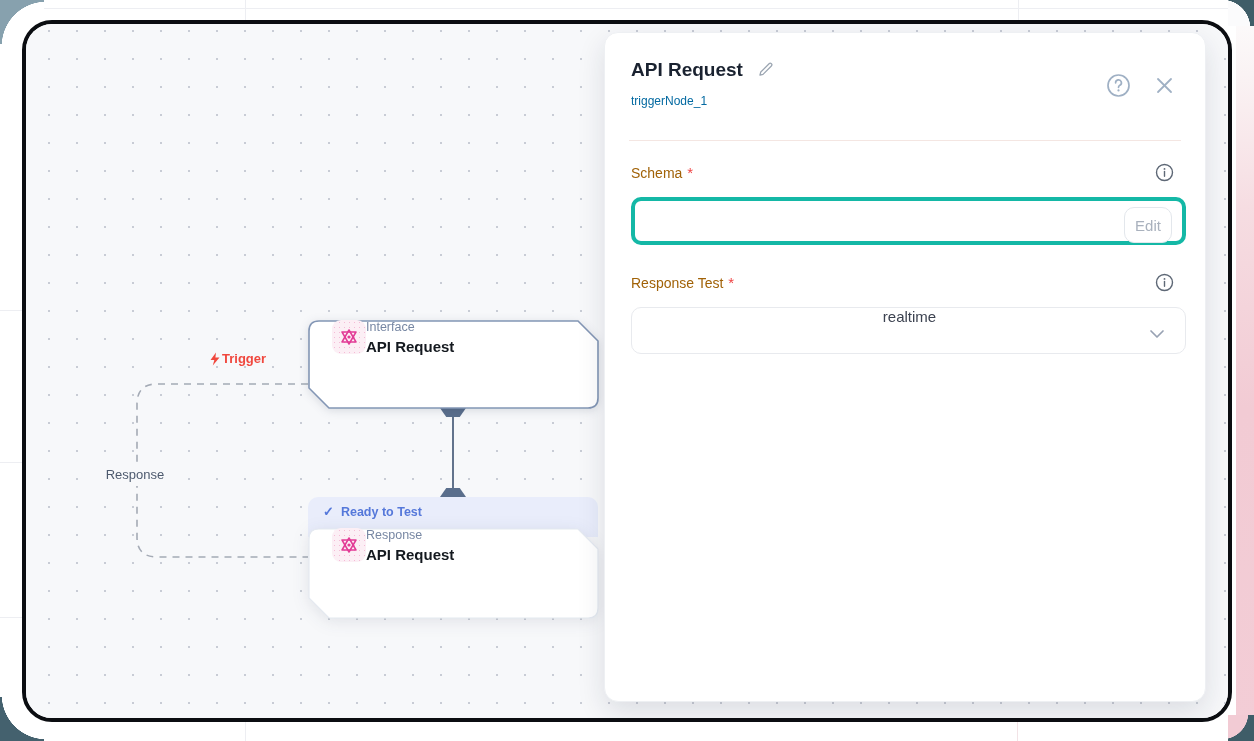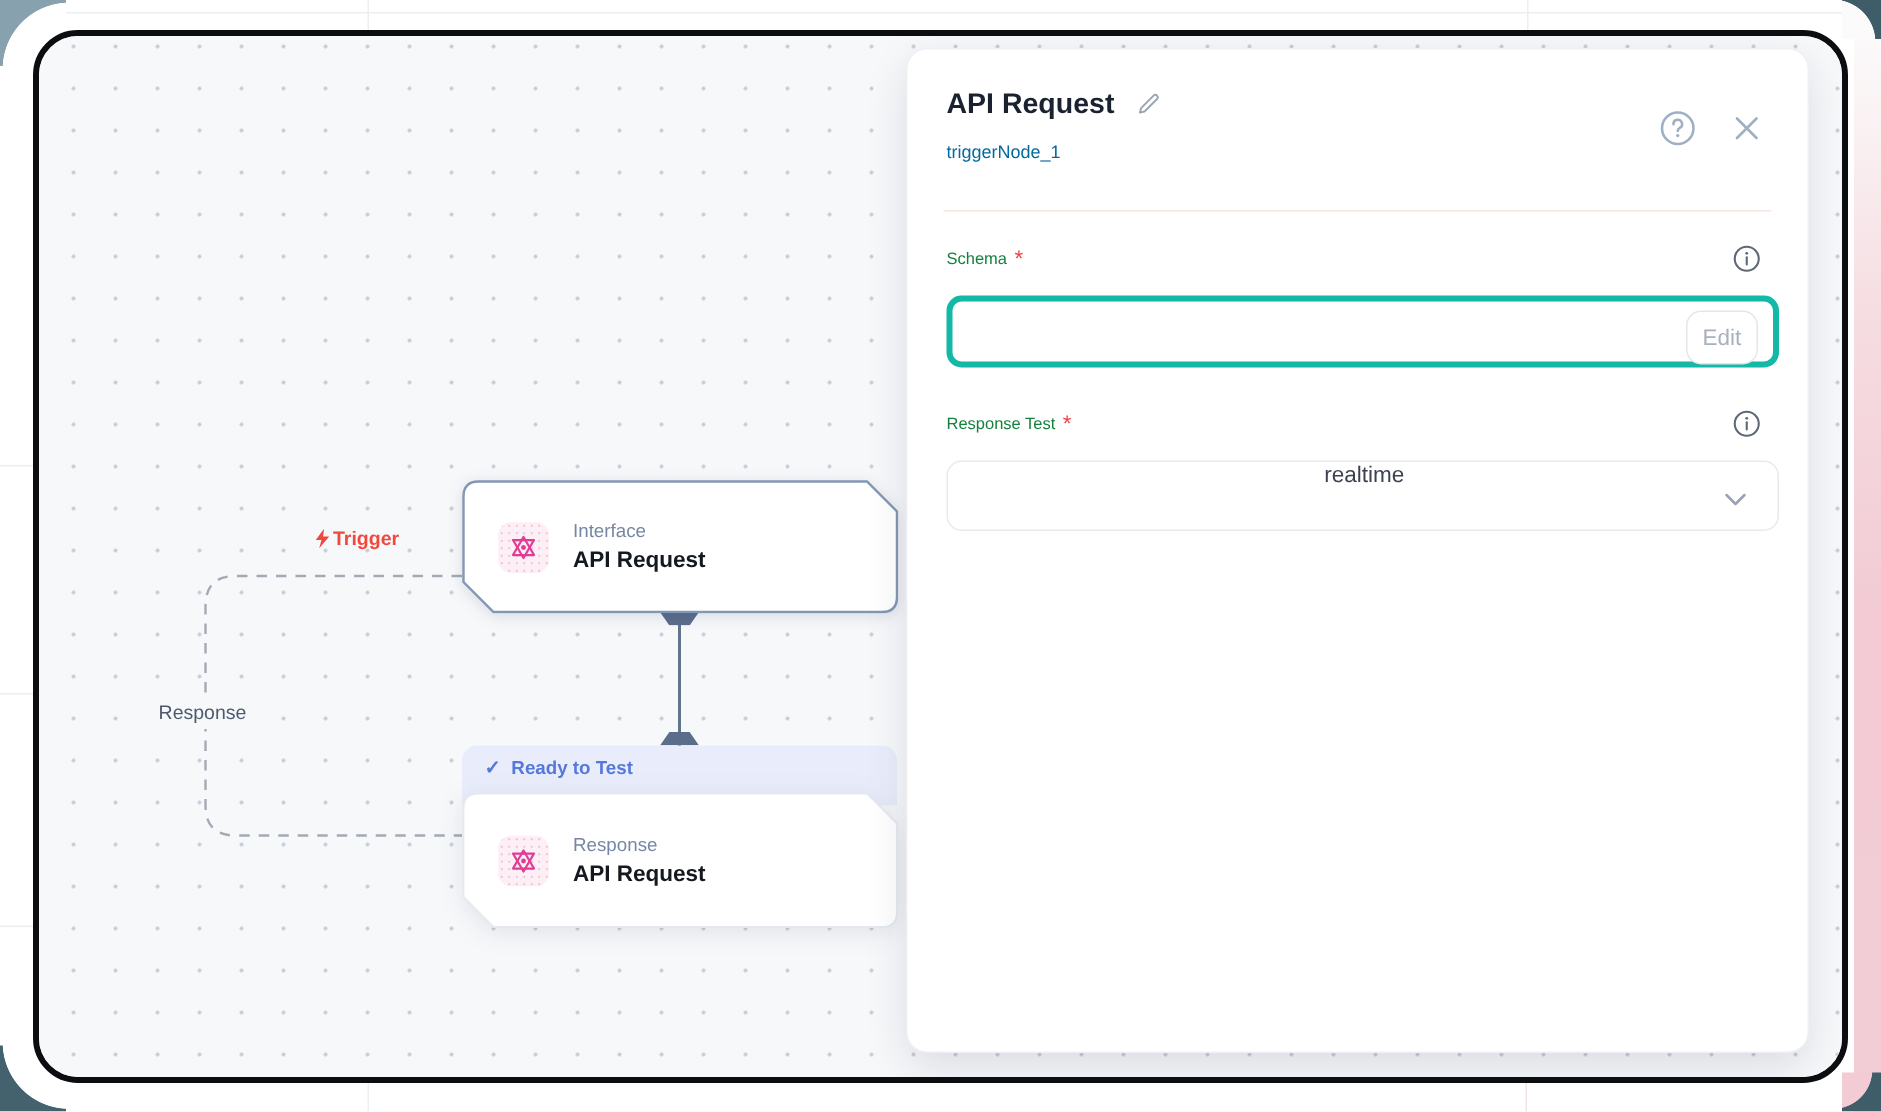--- a/index.html
+++ b/index.html
@@ -61,21 +61,21 @@
     display:flex; align-items:flex-start; gap:7px; padding:8px 0 0 15px;
   }
   .badge-warning { top:268px; background:#F9E28C; color:#8A6B16; }
   .badge-ready   { top:473px; background:#E9EDFB; color:#5578DA; }
   .badge-ready .check-glyph { font-size:13px; font-weight:700; margin-top:-1px; }
 
   .node-body { position:absolute; left:282px; width:291px; z-index:3; }
   .node-request  { top:296px; height:89px; filter:drop-shadow(0 2px 5px rgba(30,40,70,.14)); }
   .node-response { top:504px; height:91px; filter:drop-shadow(0 3px 8px rgba(30,40,70,.10)); }
   .node-body svg.shape { position:absolute; inset:0; }
-  .node-content { position:absolute; left:24px; top:0; height:100%; display:flex; align-items:center; gap:16px; }
+  .node-content { position:absolute; left:24px; top:0; height:100%; display:flex; align-items:flex-start; }
   .node-icon-tile {
     width:34px; height:34px; border-radius:9px;
     background-color:#FCEFF5;
     background-image:radial-gradient(#F5BBD6 0.8px, transparent 0.95px);
     background-size:5px 5px;
     display:flex; align-items:center; justify-content:center;
   }
   .node-texts .node-type { font-size:12.5px; color:#7787A3; margin-bottom:4px; }
   .node-texts .node-title { font-size:15px; font-weight:700; color:#14191F; }
 
@@ -86,21 +86,21 @@
     box-shadow:0 10px 28px rgba(25,35,60,.12);
   }
   .panel-title-row { position:absolute; left:26px; top:24px; display:flex; align-items:center; gap:10px; }
   .panel-title { font-size:19px; font-weight:700; color:#1A2230; }
   .panel-subtitle { position:absolute; left:26px; top:61px; font-size:12px; color:#0369a1; }
   .panel-header-icons { position:absolute; right:28px; top:40px; display:flex; gap:21px; }
   .icon-btn { width:25px; height:25px; display:flex; align-items:center; justify-content:center; cursor:pointer; }
   .panel-divider { position:absolute; left:24px; right:24px; top:107px; height:1px; background:#F4E6E2; }
 
   .field-label-row { position:absolute; left:26px; right:28px; display:flex; align-items:center; }
-  .field-label { font-size:11px; font-weight:500; color:#15803d; }
+  .field-label { font-size:14px; font-weight:500; color:#a16207; }
   .required-star { color:#EF4343; font-size:15px; margin-left:5px; }
   .info-icon { margin-left:auto; }
 
   .schema-box {
     position:absolute; left:26px; top:164px; width:555px; height:48px;
     background:#fff; border:4px solid #14b8a6; border-radius:10px;
   }
   .edit-btn {
     position:absolute; right:10px; top:6px; width:48px; height:36px;
     background:#fff; border:1px solid #E3E7EC; border-radius:10px;

